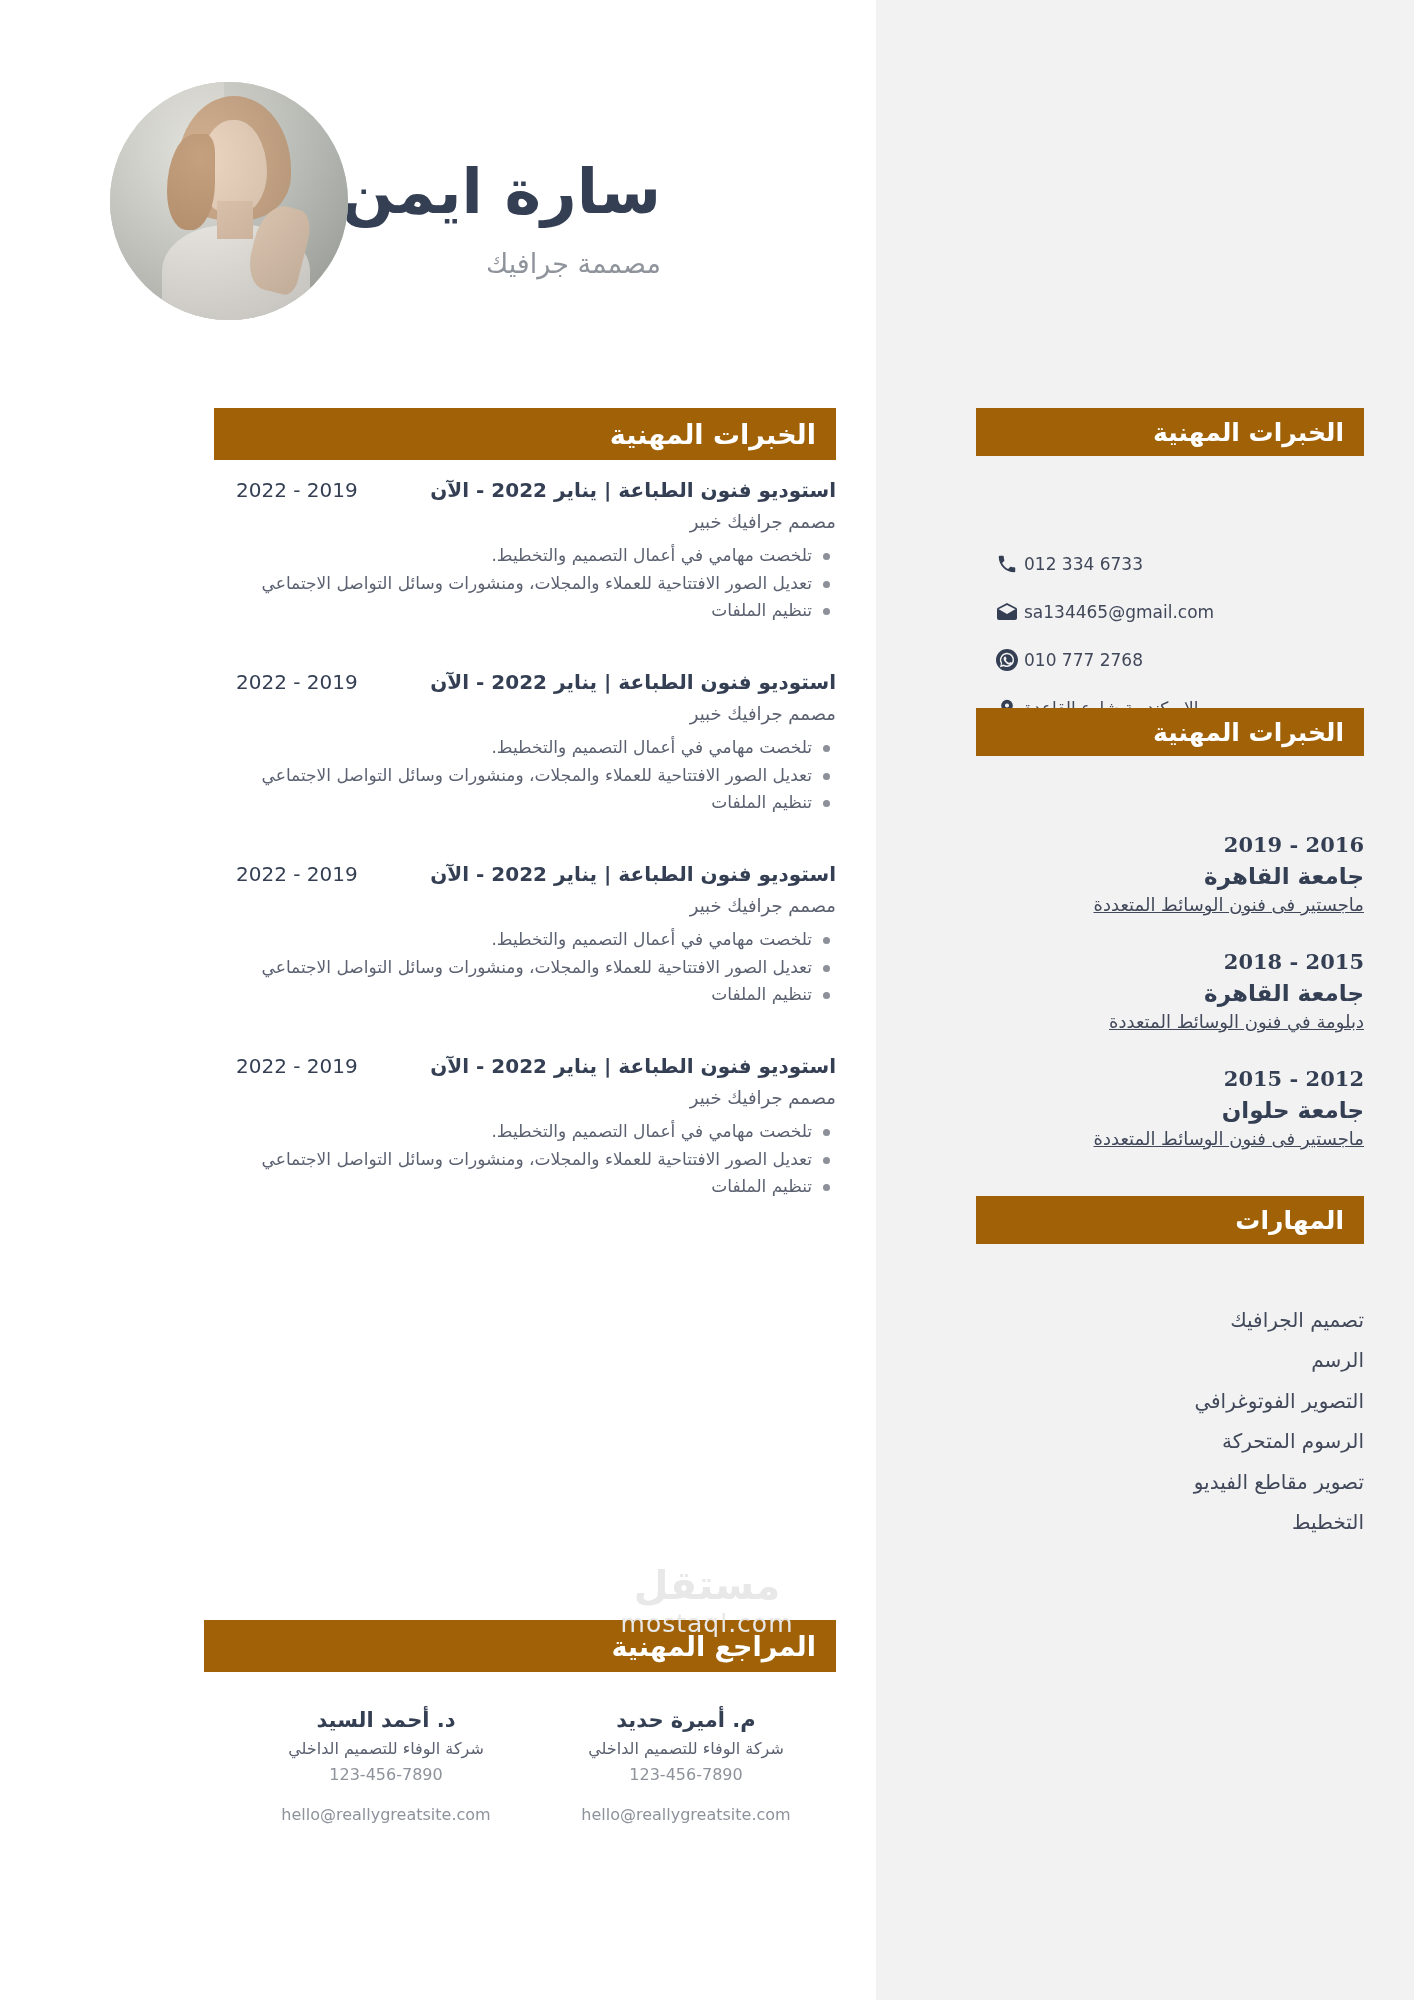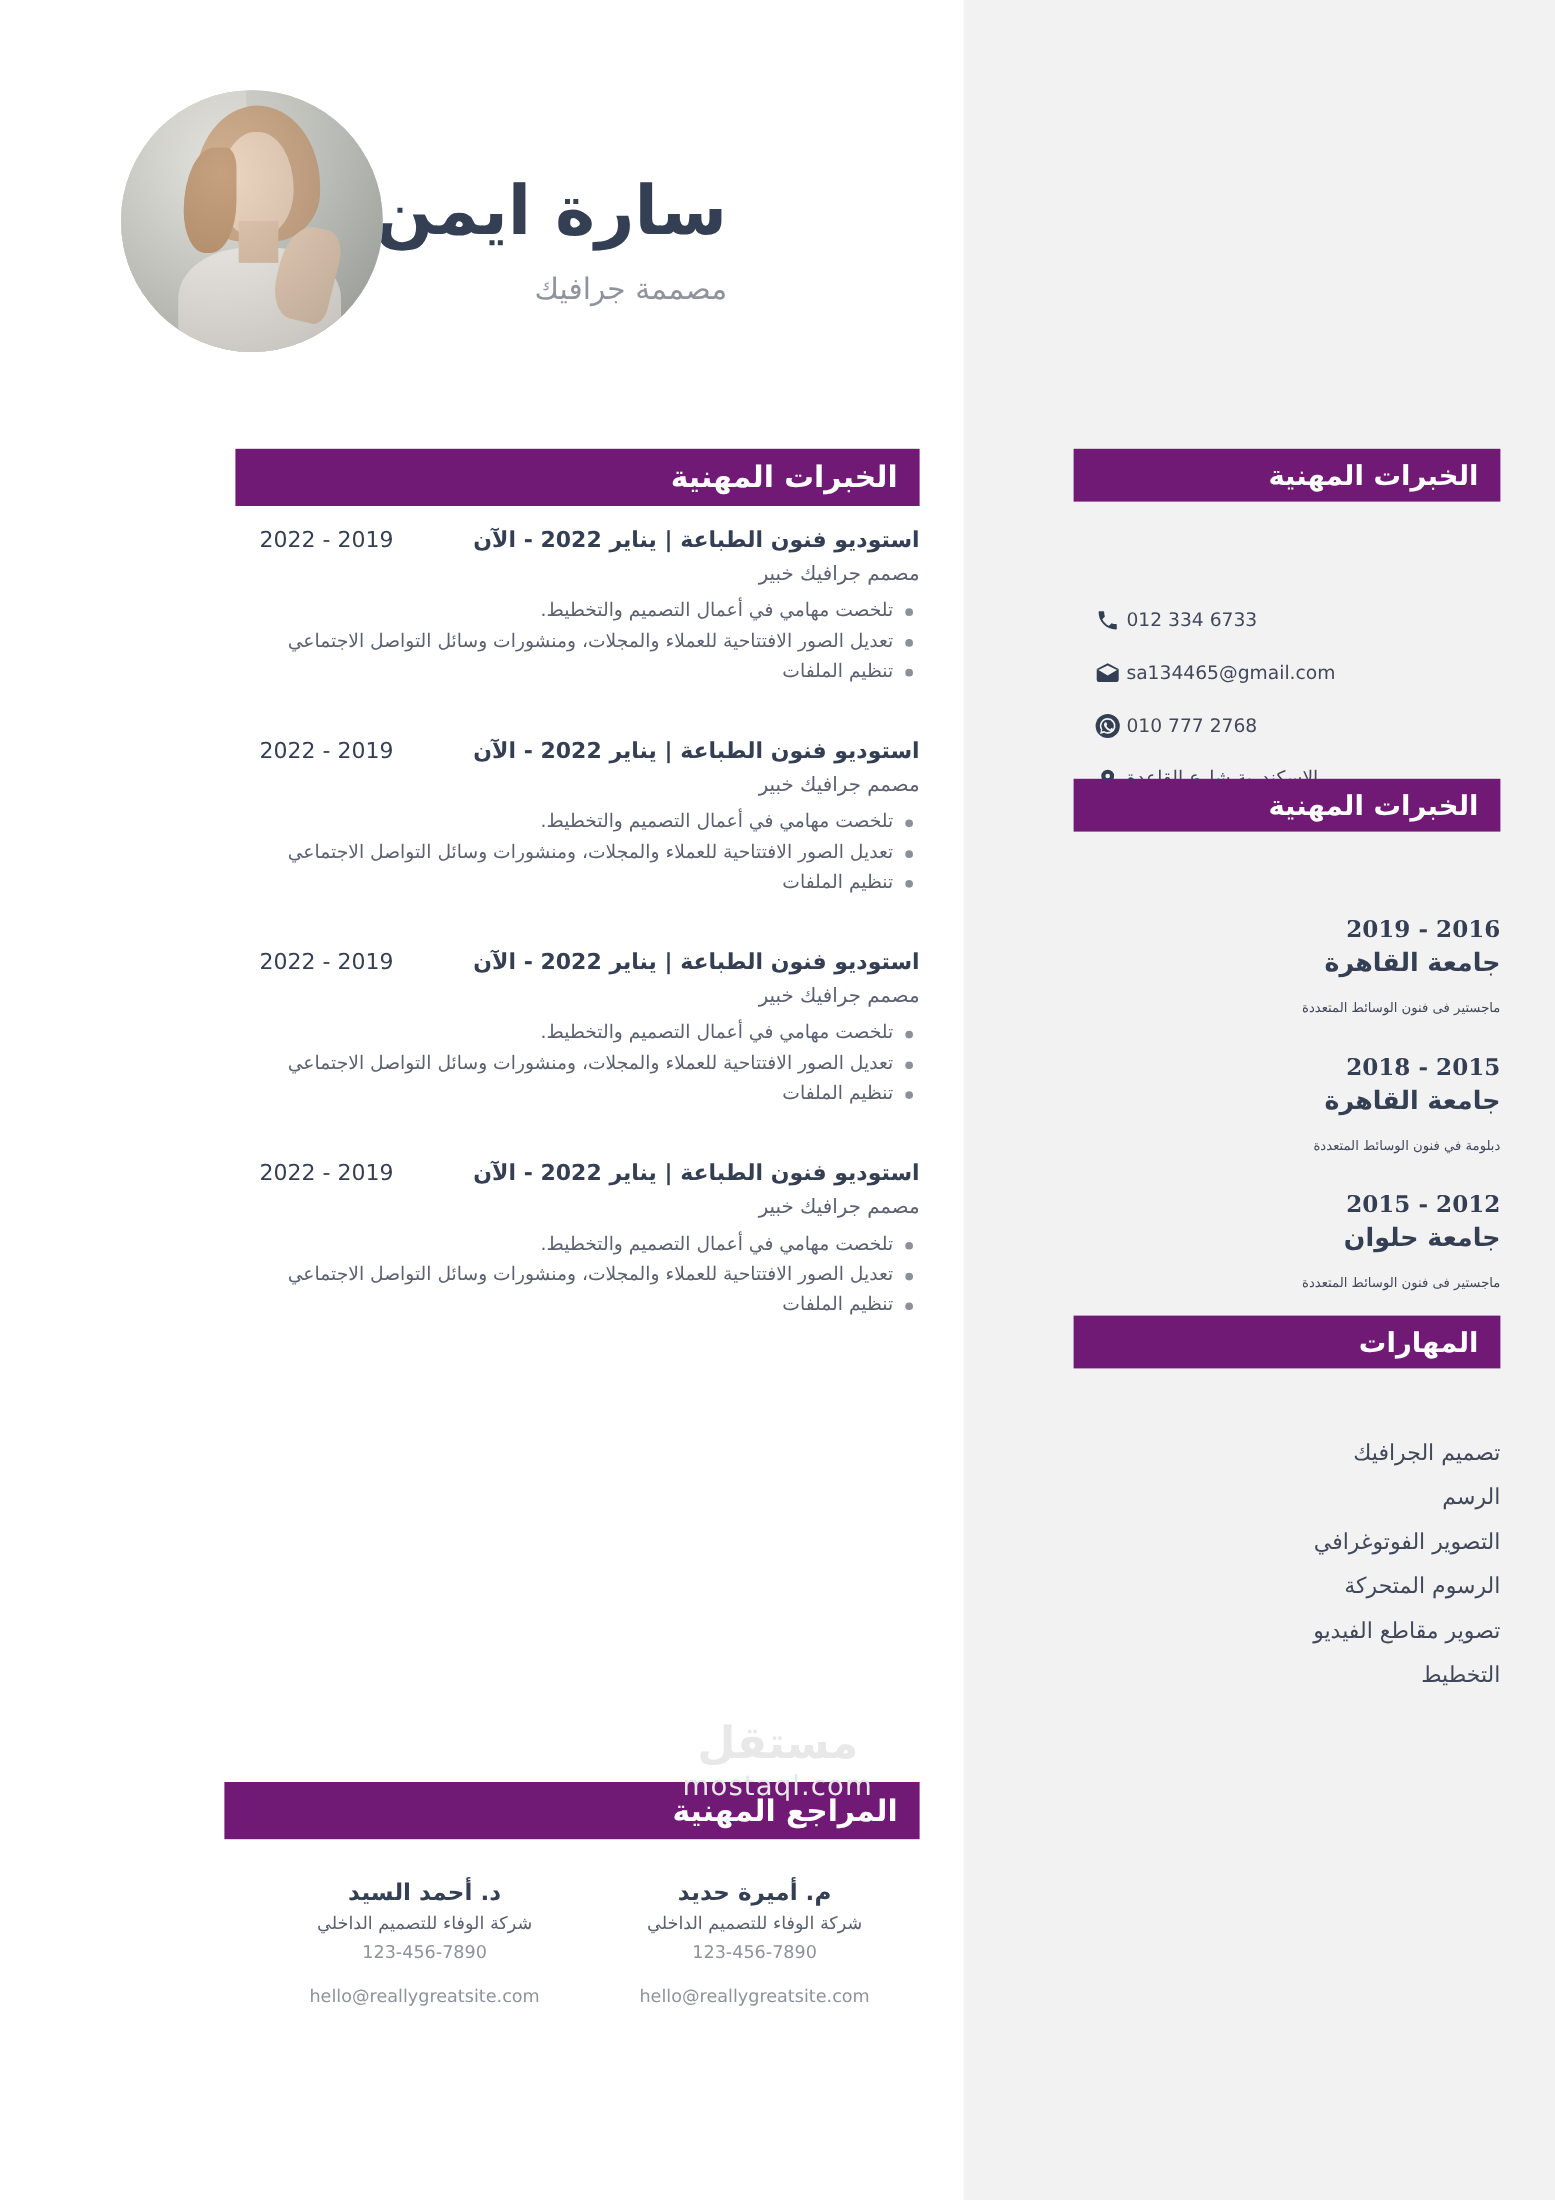--- a/index.html
+++ b/index.html
@@ -63,21 +63,21 @@
     background:#f2efe9;border-radius:44% 44% 0 0;
   }
   .av-arm{
     position:absolute;left:60%;top:52%;width:22%;height:36%;
     background:#e8cdb4;border-radius:46% 30% 20% 40%;transform:rotate(14deg);
   }
   .av-shadow{position:absolute;inset:0;background:radial-gradient(ellipse at 38% 32%, rgba(255,255,255,.18), rgba(40,40,40,.22) 82%);}
 
   
   .bar{
-    background:#701a75;color:#ffffff;
+    background:#a16207;color:#ffffff;
     display:flex;align-items:center;justify-content:flex-start;
     font-weight:700;direction:rtl;text-align:right;
   }
   .bar-main{
     position:absolute;right:40px;width:600px;height:52px;
     font-size:27px;padding-right:0;padding-left:22px;
     justify-content:flex-start;
   }
   .bar-main span{padding-right:20px;}
   .bar-side{
@@ -144,21 +144,21 @@
 
   
   .edu-list{position:absolute;right:50px;top:832px;width:388px;text-align:right;direction:rtl;}
   .edu{margin-bottom:34px;}
   .edu-years{
     font-size:21px;font-weight:700;color:#343f54;
     font-family:"DejaVu Serif","Liberation Serif",serif;
     direction:ltr;text-align:right;
   }
   .edu-school{font-size:23px;font-weight:700;color:#343f54;margin-top:6px;}
-  .edu-degree{font-size:12px;color:#41485a;margin-top:20px;}
+  .edu-degree{font-size:18px;color:#41485a;margin-top:5px;text-decoration:underline;}
 
   
   .skill-list{position:absolute;right:50px;top:1300px;width:388px;text-align:right;direction:rtl;}
   .skill{font-size:20px;color:#41485a;line-height:2.02;}
 
   
   .watermark{
     position:absolute;left:0;right:0;bottom:36px;
     display:flex;flex-direction:column;align-items:center;justify-content:center;
     user-select:none;

